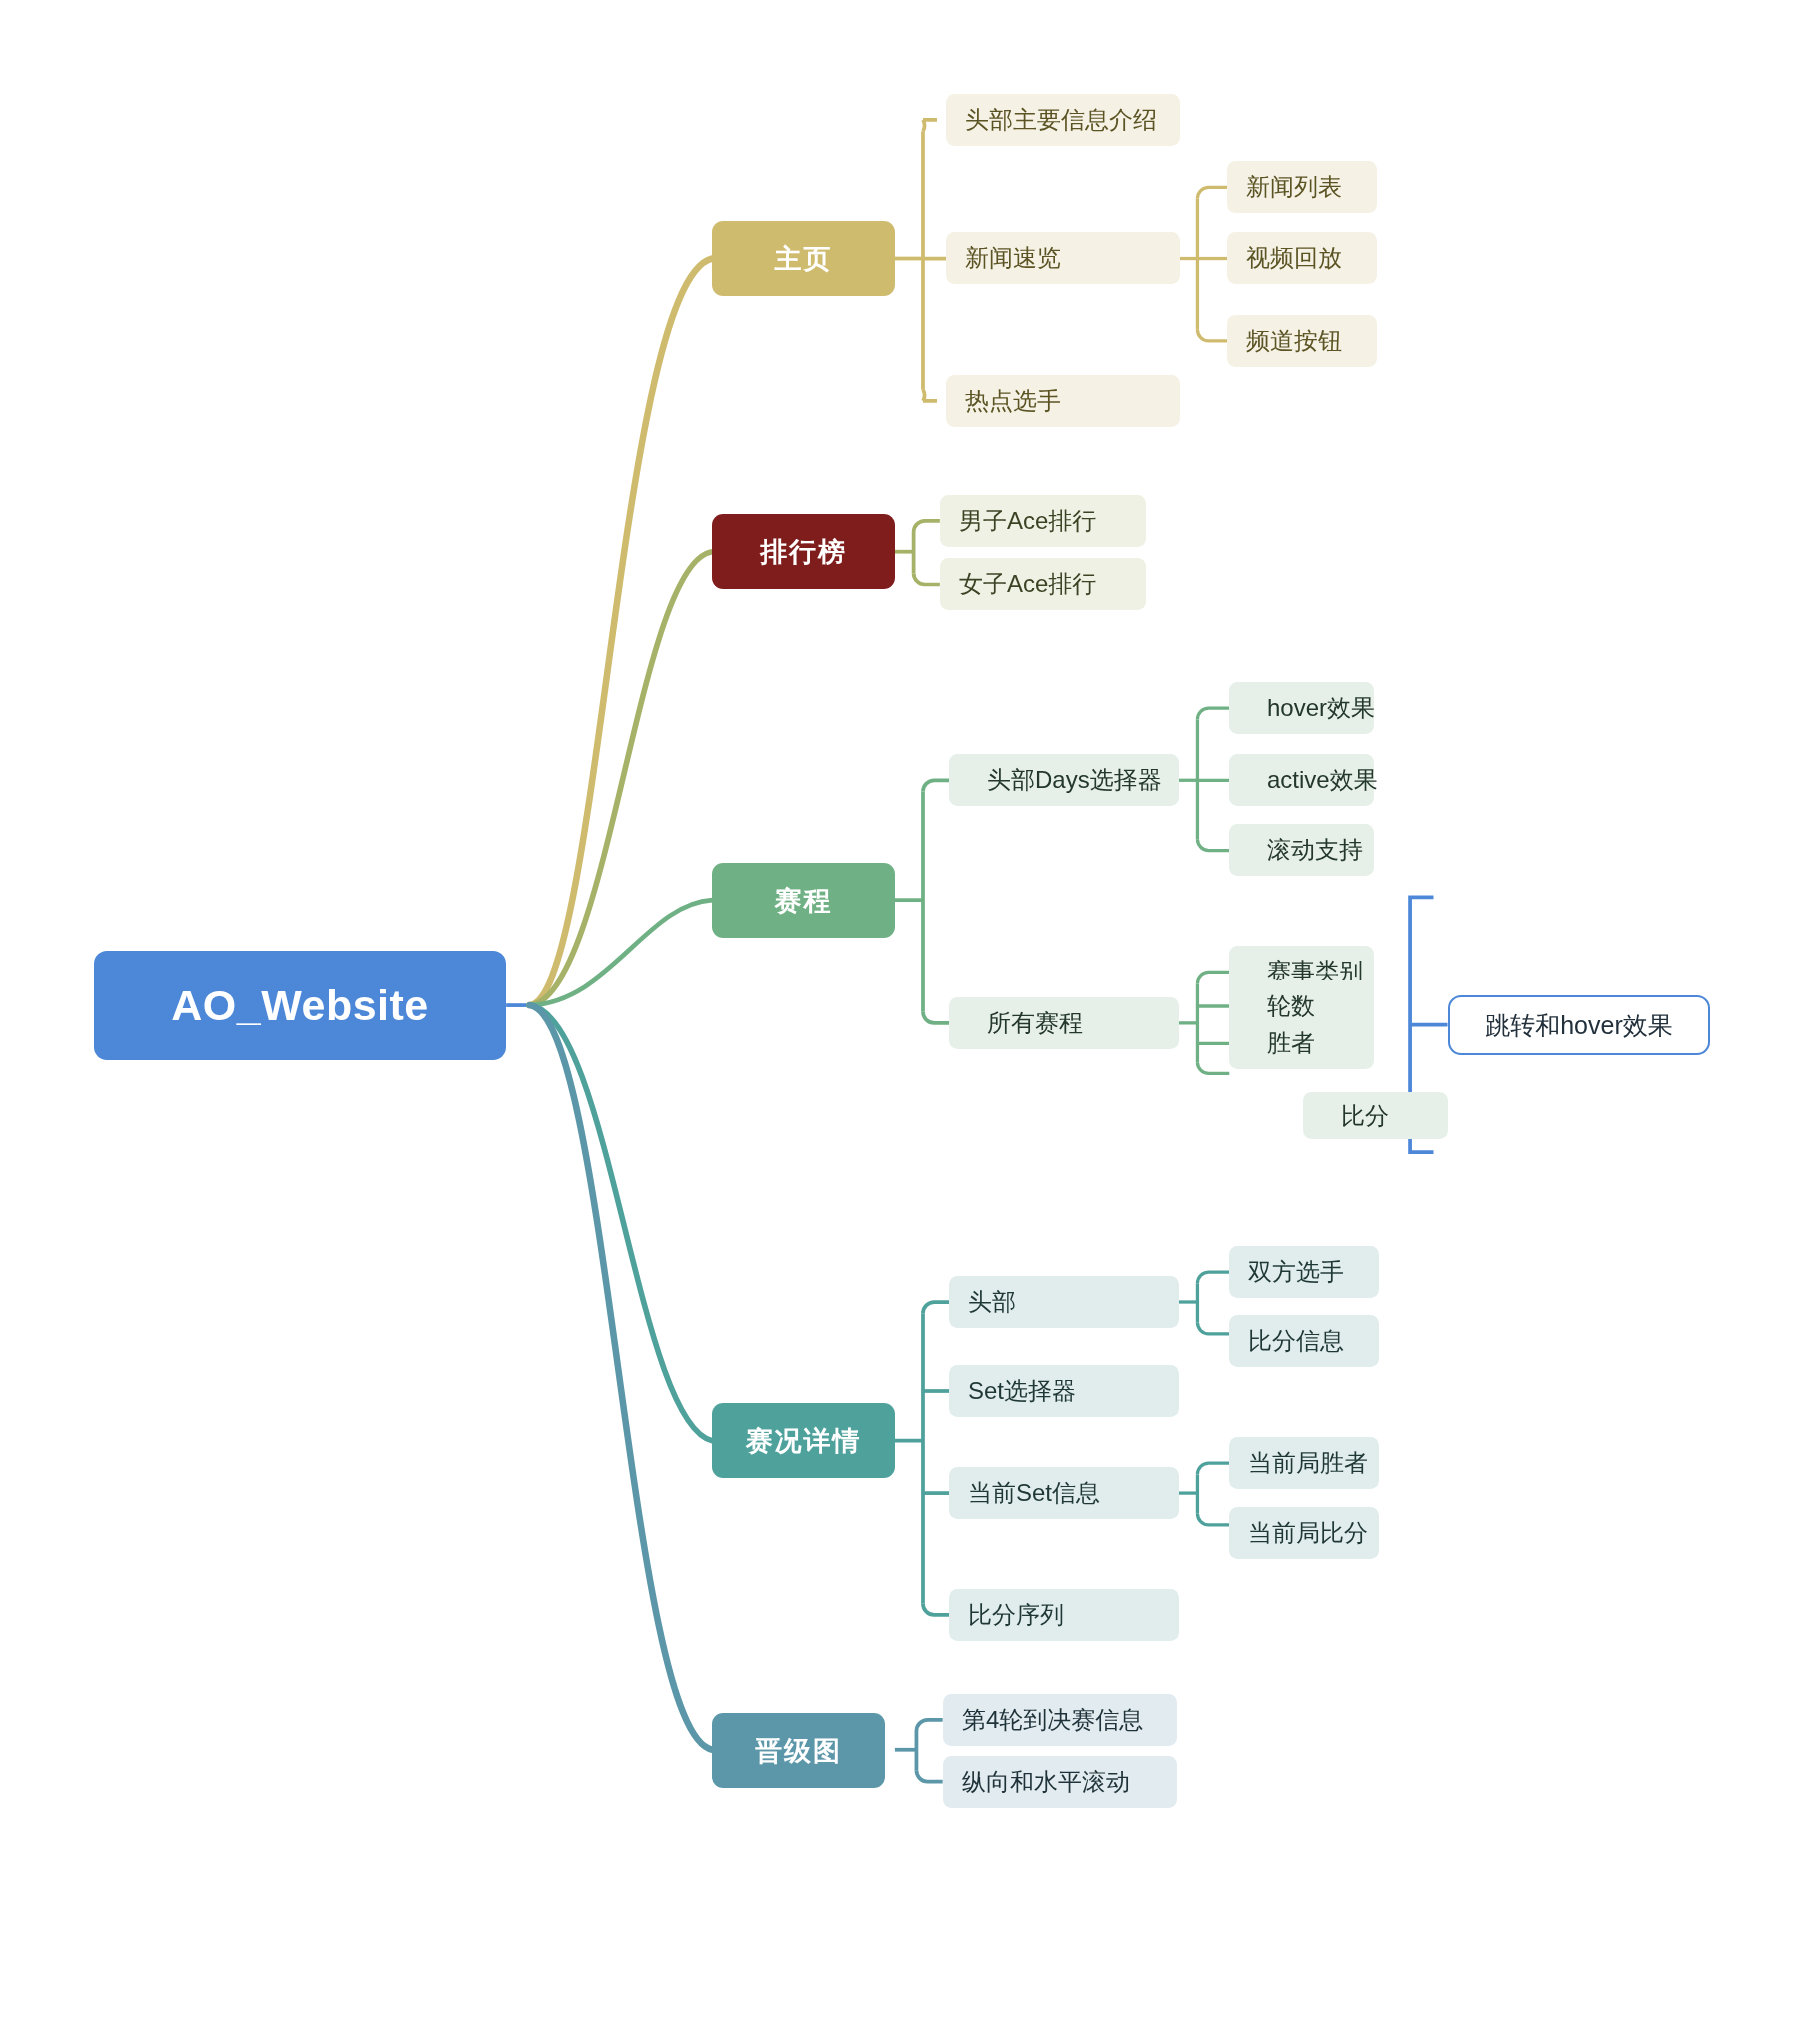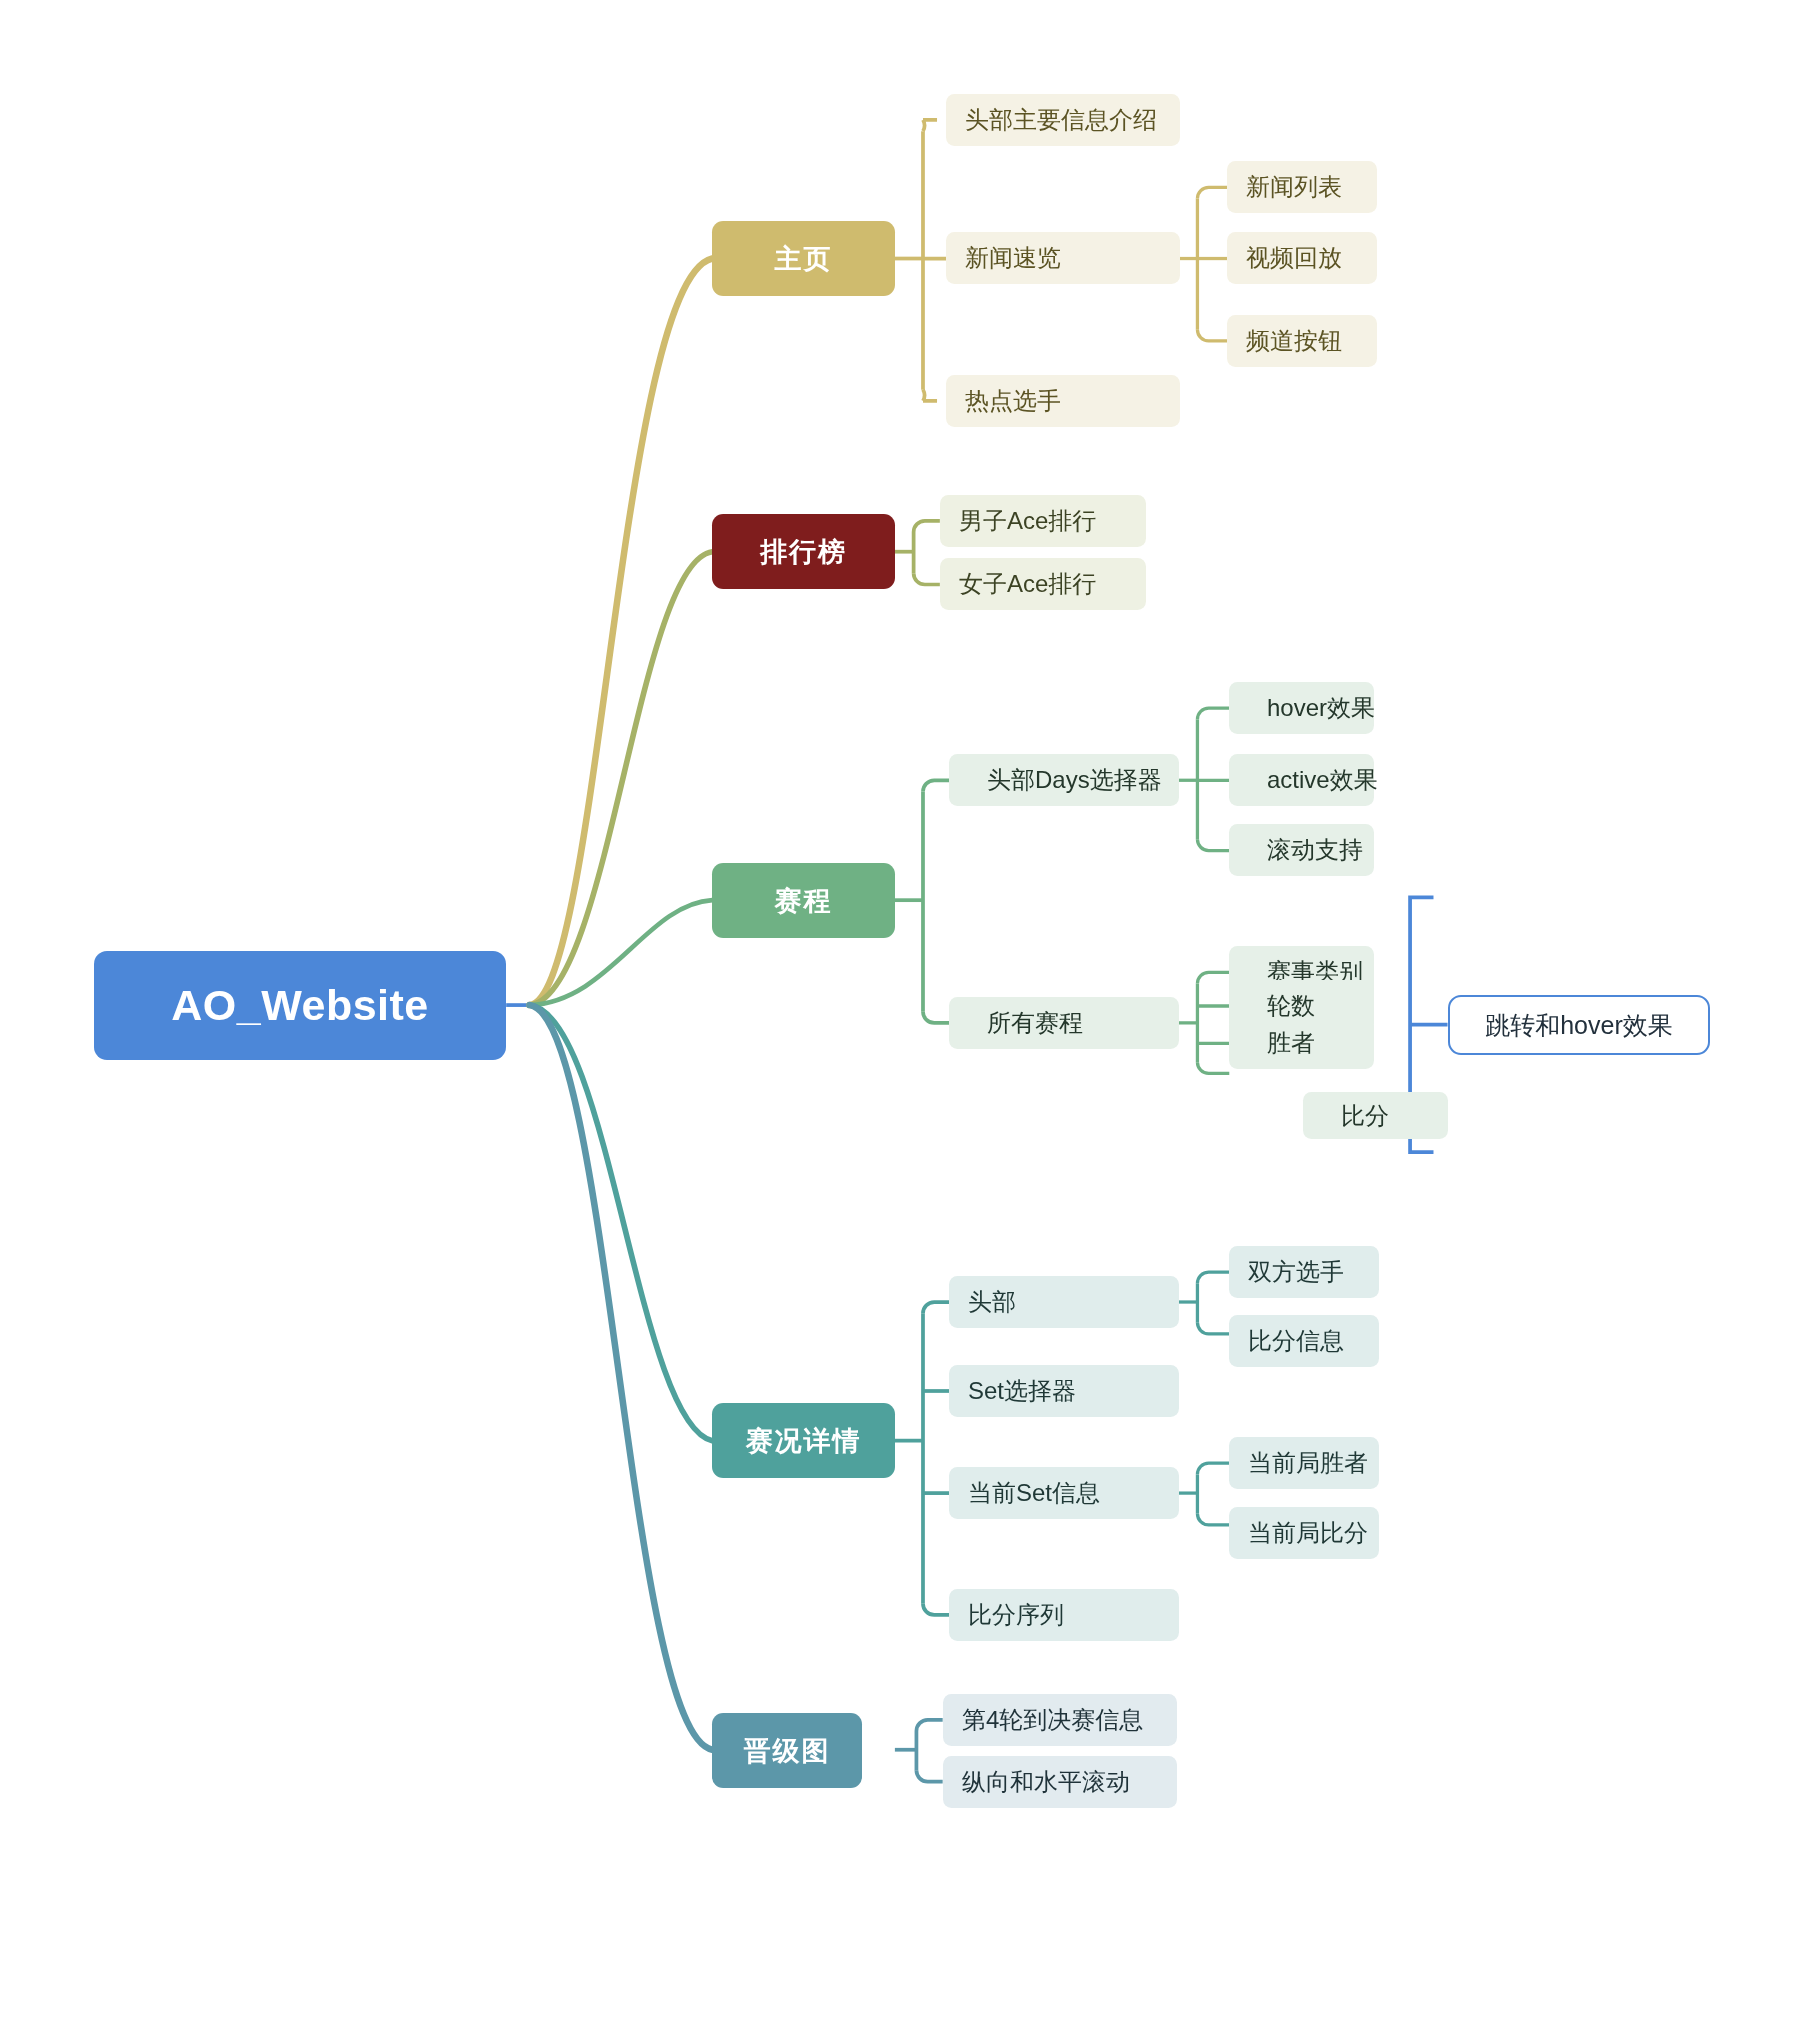--- a/index.html
+++ b/index.html
@@ -235,21 +235,21 @@
     <span>当前局胜者</span>
   </div>
   <div class="node leaf l-teal" style="left:1229px;top:1507px;width:150px;height:52px;">
     <span>当前局比分</span>
   </div>
 
   <div class="node leaf l-teal" style="left:949px;top:1589px;width:230px;height:52px;">
     <span>比分序列</span>
   </div>
 
-  <div class="node branch b-bracket" style="left:712px;top:1713px;width:150px;height:75px;justify-content:center;">
+  <div class="node branch b-bracket" style="left:712px;top:1713px;width:173px;height:75px;justify-content:center;">
     <span>晋级图</span>
   </div>
 
   <div class="node leaf l-blue" style="left:943px;top:1694px;width:234px;height:52px;">
     <span>第4轮到决赛信息</span>
   </div>
   <div class="node leaf l-blue" style="left:943px;top:1756px;width:234px;height:52px;">
     <span>纵向和水平滚动</span>
   </div>
 

